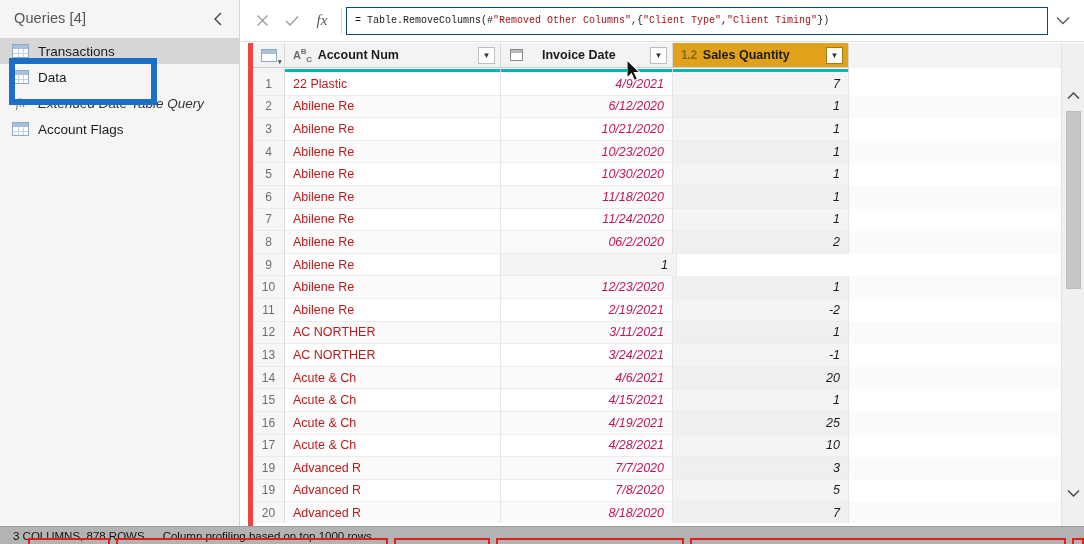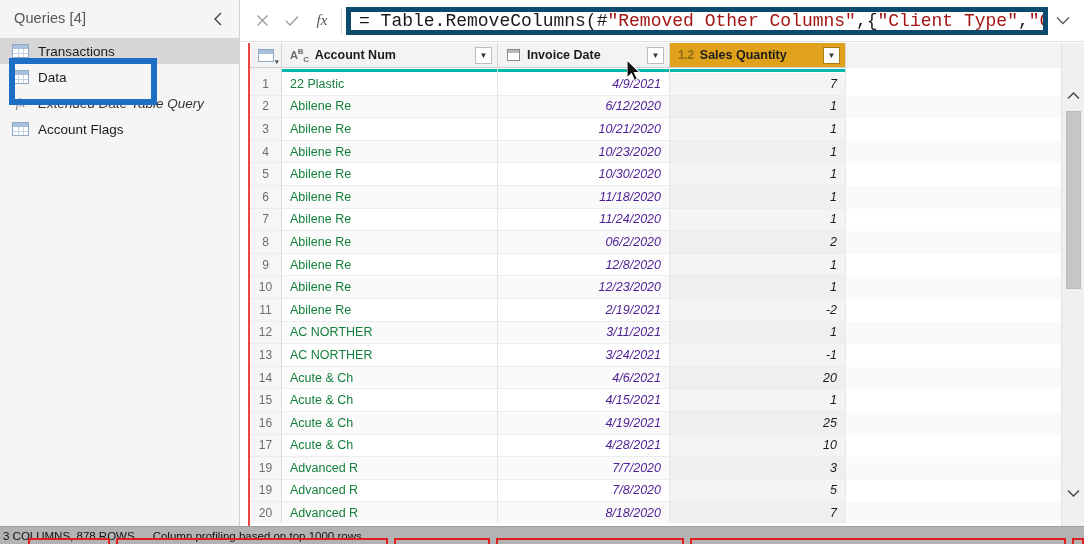--- a/index.html
+++ b/index.html
@@ -58,47 +58,47 @@
   .fb-btn {
     width: 30px; height: 26px; display: flex; align-items: center;
     justify-content: center; color: #9b9b9b; font-size: 15px; cursor: pointer;
   }
   .fb-btn.fx {
     font-family: "Liberation Serif", serif; font-style: italic;
     font-size: 15px; color: #555;
   }
   #fb-sep { width: 1px; height: 26px; background: #dadada; margin: 0 4px; }
   #fb-input {
-    flex: 1; height: 28px; border: 5px solid #0c4a6e; background: #fff;
+    flex: 1; height: 28px; border: 1px solid #0c4a6e; background: #fff;
     display: flex; align-items: center; padding: 0 8px; overflow: hidden;
-    font-family: "Liberation Mono", monospace; font-size: 18px;
+    font-family: "Liberation Mono", monospace; font-size: 10px;
     white-space: nowrap; color: #1a1a1a;
   }
   .code-str { color: #a31515; }
   #fb-expand {
     width: 30px; height: 28px; display: flex; align-items: center;
     justify-content: center; color: #555; font-size: 14px; cursor: pointer;
   }
 
   
   #grid {
     position: absolute; left: 248px; top: 43px; width: 813px; height: 483px;
     background: #fff; overflow: hidden;
-    border-left: 2px solid #ef4444;
+    border-left: 5px solid #ef4444;
   }
   #hdr-row { display: flex; height: 25px; background: #f3f3f3; }
   .hcell {
     position: relative; display: flex; align-items: center;
     border-right: 1px solid #d7d7d7; border-bottom: 1px solid #cfcfcf;
     font-size: 12.5px; font-weight: bold; color: #1c1c1c;
     background: #f3f3f3;
   }
   .hcell.rownum { width: 32px; justify-content: center; }
   .hcell.c-acct { width: 216px; }
-  .hcell.c-date { width: 172px; }
+  .hcell.c-date { width: 172px; gap: 12px; }
   .hcell.c-qty  { width: 176px; background: #e0a21b; }
   .type-ico {
     margin: 0 6px 0 8px; font-size: 11px; color: #6b6b6b; font-weight: bold;
     letter-spacing: -.3px;
   }
   .type-ico.abc sub { font-size: 8px; }
   .type-ico.abc sup { font-size: 8px; }
   .type-ico.num { color: #8a6a14; font-size: 12px; }
   .type-ico.cal {
     width: 13px; height: 12px; border: 1px solid #8a8a8a; background: #fff;
@@ -134,24 +134,24 @@
   .drow:nth-child(odd)  { background: #ffffff; }
   .drow:nth-child(even) { background: #fafafa; }
   .dcell {
     display: flex; align-items: center; border-right: 1px solid #e6e6e6;
     border-bottom: 1px solid #ececec; overflow: hidden; white-space: nowrap;
   }
   .dcell.rownum {
     width: 32px; justify-content: center; color: #6d6d6d; font-size: 12px;
     background: #f6f6f6; border-right: 1px solid #dcdcdc;
   }
-  .dcell.c-acct { width: 216px; padding-left: 8px; color: #15803d; }
+  .dcell.c-acct { width: 216px; padding-left: 8px; color: #b91c1c; }
   .dcell.c-date {
     width: 172px; justify-content: flex-end; padding-right: 8px;
-    font-style: italic; color: #4c1d95;
+    font-style: italic; color: #be185d;
   }
   .dcell.c-qty {
     width: 176px; justify-content: flex-end; padding-right: 8px;
     font-style: italic; color: #1a1a1a; background: rgba(0,0,0,0.045);
   }
 
   
   #vscroll {
     position: absolute; right: 0; top: 43px; width: 23px; height: 483px;
     background: #f0f0f0; border-left: 1px solid #e2e2e2;
@@ -167,21 +167,21 @@
     position: absolute; left: 4px; top: 68px; width: 15px; height: 178px;
     background: #c6c6c6; border: 1px solid #bbb; cursor: pointer;
   }
 
   
   #status {
     position: absolute; left: 0; bottom: 0; width: 1084px; height: 18px;
     background: #b3b3b3; border-top: 1px solid #9e9e9e;
     display: flex; align-items: center; font-size: 11.5px; color: #111;
   }
-  #status .s1 { margin-left: 3px; }
+  #status .s1 { margin-left: 13px; }
   #status .s2 { margin-left: 18px; }
 
   
   #anno-blue {
     position: absolute; left: 9px; top: 58px; width: 148px; height: 47px;
     border: 6px solid #1c6fc4; pointer-events: none;
   }
   .anno-red {
     position: absolute; border: 2px solid #e02020; pointer-events: none;
   }
@@ -336,21 +336,20 @@
         </div>
         <div class="drow">
           <div class="dcell rownum">8</div>
           <div class="dcell c-acct">Abilene Re</div>
           <div class="dcell c-date">06/2/2020</div>
           <div class="dcell c-qty">2</div>
         </div>
         <div class="drow">
           <div class="dcell rownum">9</div>
           <div class="dcell c-acct">Abilene Re</div>
-          <div class="dcell c-date">12/8/2020</div>
           <div class="dcell c-qty">1</div>
         </div>
         <div class="drow">
           <div class="dcell rownum">10</div>
           <div class="dcell c-acct">Abilene Re</div>
           <div class="dcell c-date">12/23/2020</div>
           <div class="dcell c-qty">1</div>
         </div>
         <div class="drow">
           <div class="dcell rownum">11</div>

